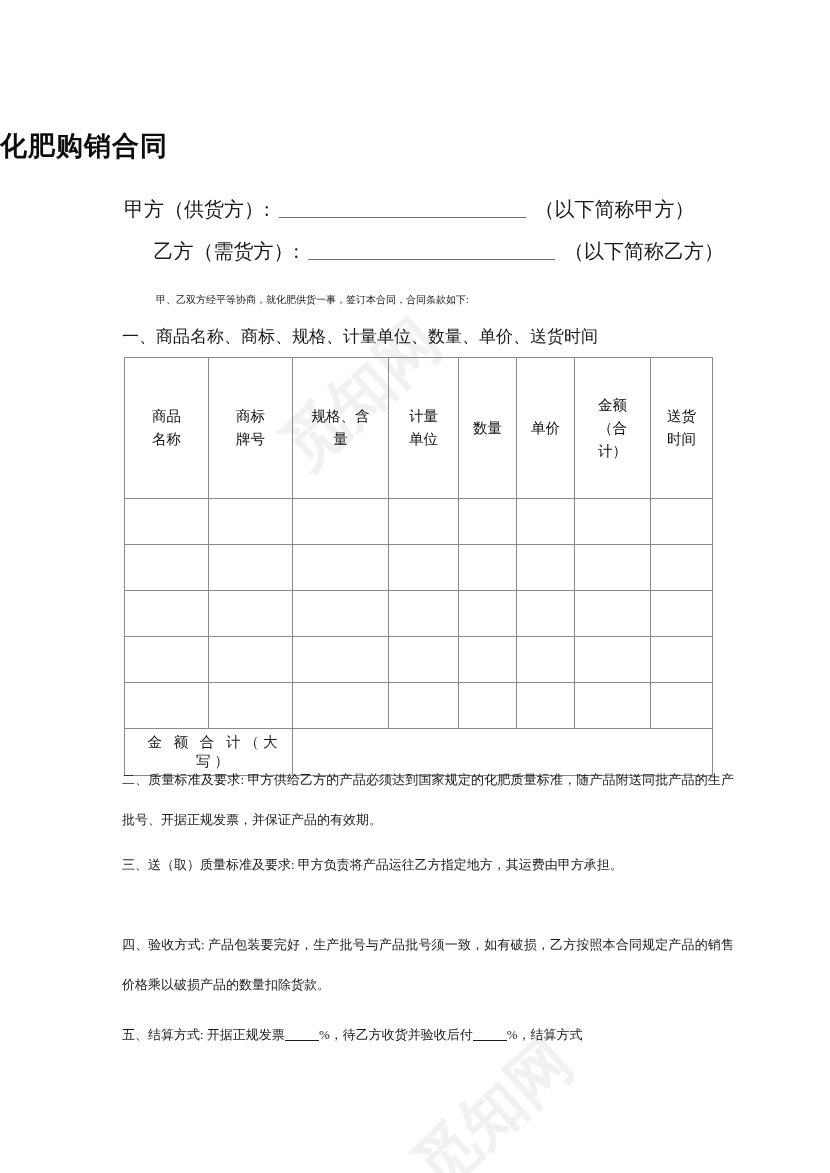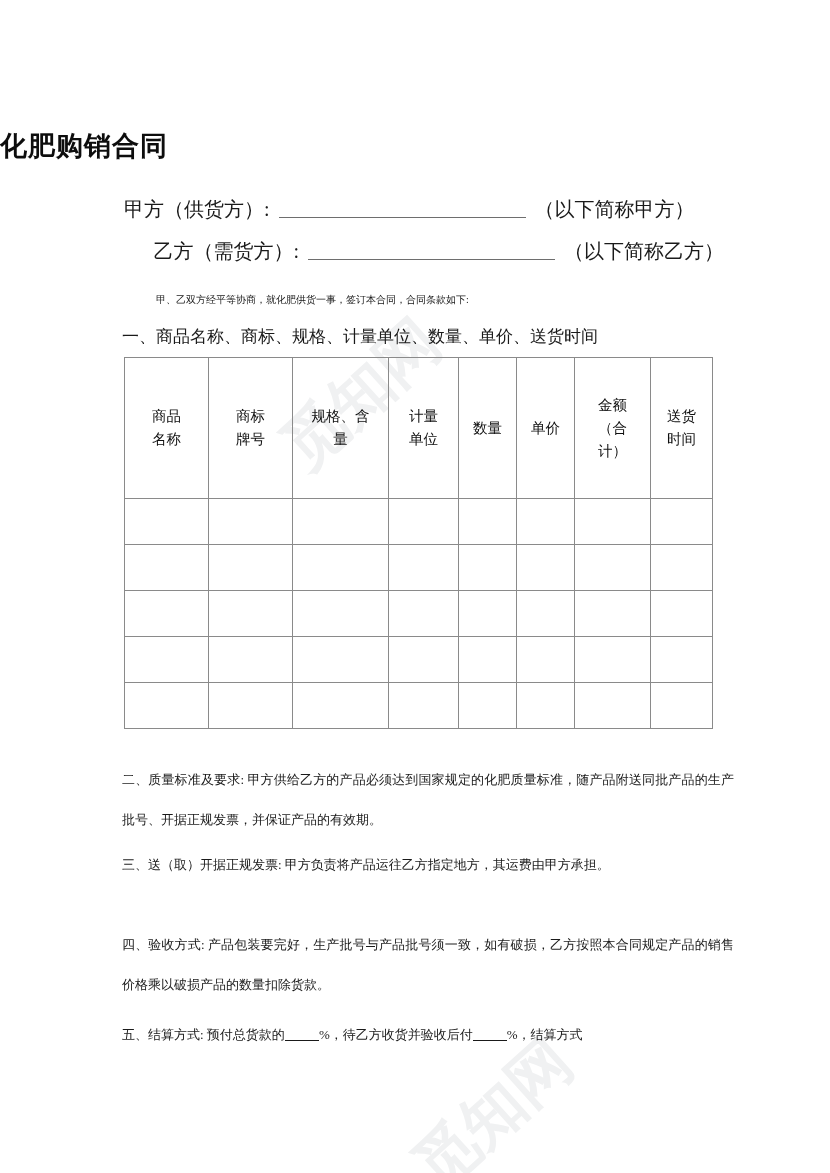--- a/index.html
+++ b/index.html
@@ -293,25 +293,29 @@
         <tr>
           <td></td>
           <td></td>
           <td></td>
           <td></td>
           <td></td>
           <td></td>
           <td></td>
           <td></td>
         </tr>
+        <tr>
+          <td class="total-label" colspan="2">金 额 合 计（大写）</td>
+          <td class="total-value" colspan="6"></td>
+        </tr>
       </tbody>
     </table>
 
     <div class="clause c2">二、质量标准及要求: 甲方供给乙方的产品必须达到国家规定的化肥质量标准，随产品附送同批产品的生产批号、开据正规发票，并保证产品的有效期。</div>
-    <div class="clause c3">三、送（取）开据正规发票: 甲方负责将产品运往乙方指定地方，其运费由甲方承担。</div>
+    <div class="clause c3">三、送（取）质量标准及要求: 甲方负责将产品运往乙方指定地方，其运费由甲方承担。</div>
     <div class="clause c4">四、验收方式: 产品包装要完好，生产批号与产品批号须一致，如有破损，乙方按照本合同规定产品的销售价格乘以破损产品的数量扣除货款。</div>
 
     <div class="clause c5">
-      <span>五、结算方式: 预付总货款的</span><span class="ublank"></span><span>%，待乙方收货并验收后付</span><span class="ublank"></span><span>%，结算方式</span>
+      <span>五、结算方式: 开据正规发票</span><span class="ublank"></span><span>%，待乙方收货并验收后付</span><span class="ublank"></span><span>%，结算方式</span>
     </div>
 
   </div>
 </div>
 
 </body></html>

